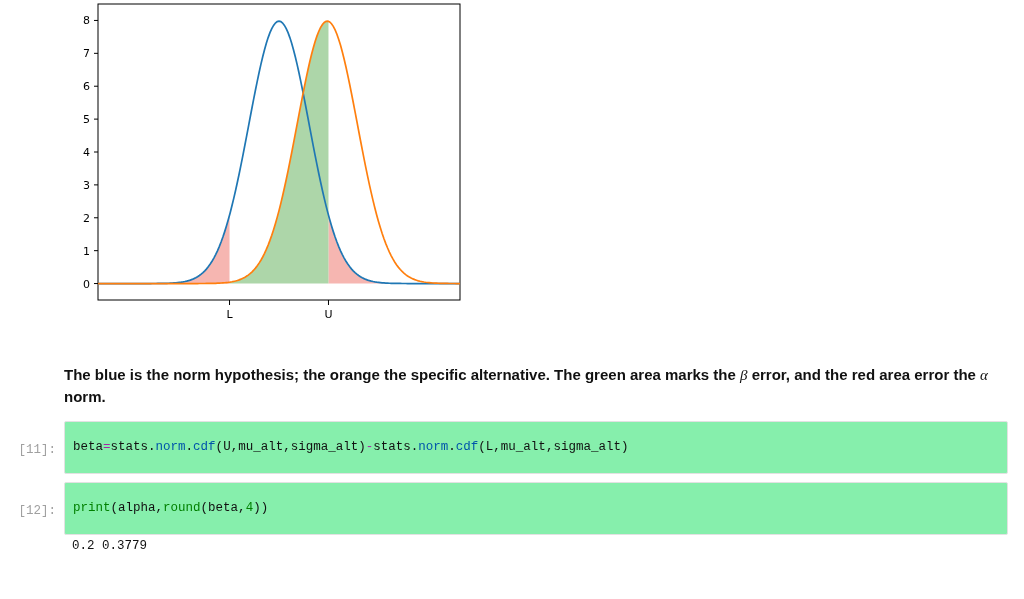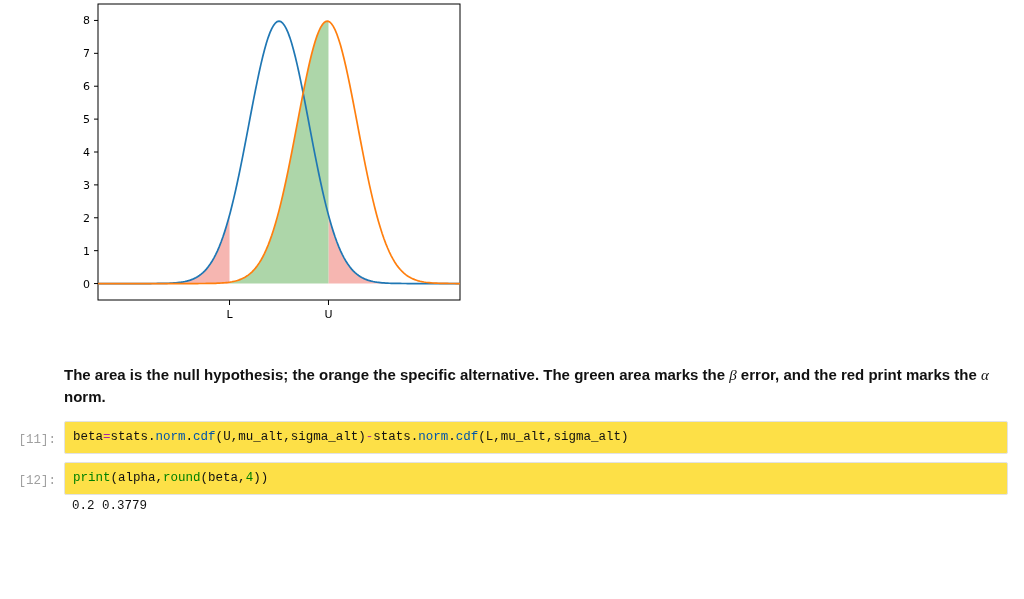--- a/index.html
+++ b/index.html
@@ -56,24 +56,24 @@
     padding: 6px 8px 0 0;
     box-sizing: border-box;
     font-family: SFMono-Regular, Menlo, Consolas, "Liberation Mono", monospace;
     font-size: 12.5px;
     color: #a0a0a0;
     user-select: none;
   }
   .code-input {
     flex: 1;
     margin-right: 16px;
-    background: #fde047;
+    background: #86efac;
     border: 1px solid #e2e2e2;
     border-radius: 2px;
-    padding: 6px 8px;
+    padding: 16px 8px;
     font-family: SFMono-Regular, Menlo, Consolas, "Liberation Mono", monospace;
     font-size: 12.5px;
     line-height: 1.5;
     white-space: pre;
     overflow-x: auto;
     color: #111;
   }
   .out-text {
     margin-left: 64px;
     margin-right: 16px;
@@ -125,21 +125,21 @@
           <text x="26" y="24.444444444444457" text-anchor="end" font-size="11" font-family="DejaVu Sans, Arial" fill="#000">8</text>
           <line x1="165.52666666666664" x2="165.52666666666664" y1="300" y2="305" stroke="#000" stroke-width="1"></line>
           <text x="165.52666666666664" y="318" text-anchor="middle" font-size="11" font-family="DejaVu Sans, Arial" fill="#000">L</text>
           <line x1="264.47333333333336" x2="264.47333333333336" y1="300" y2="305" stroke="#000" stroke-width="1"></line>
           <text x="264.47333333333336" y="318" text-anchor="middle" font-size="11" font-family="DejaVu Sans, Arial" fill="#000">U</text>
         </svg>
     </div>
 
     <div class="explain">
       <p>
-        <span>The area is the null hypothesis; the orange the specific alternative. The green area marks the </span><span class="mathsym">β</span><span> error, and the red print marks the </span><span class="mathsym">α</span><span> norm.</span>
+        <span>The blue is the norm hypothesis; the orange the specific alternative. The green area marks the </span><span class="mathsym">β</span><span> error, and the red area error the </span><span class="mathsym">α</span><span> norm.</span>
       </p>
     </div>
   </div>
 
   <div class="cell">
     <div class="prompt">[11]:</div>
     <div class="code-input" id="code-11"><span class="tok-name">beta</span><span class="tok-op">=</span><span class="tok-name">stats</span><span class="tok-punct">.</span><span class="tok-blue">norm</span><span class="tok-punct">.</span><span class="tok-blue">cdf</span><span class="tok-punct">(</span><span class="tok-name">U</span><span class="tok-punct">,</span><span class="tok-name">mu_alt</span><span class="tok-punct">,</span><span class="tok-name">sigma_alt</span><span class="tok-punct">)</span><span class="tok-op">-</span><span class="tok-name">stats</span><span class="tok-punct">.</span><span class="tok-blue">norm</span><span class="tok-punct">.</span><span class="tok-blue">cdf</span><span class="tok-punct">(</span><span class="tok-name">L</span><span class="tok-punct">,</span><span class="tok-name">mu_alt</span><span class="tok-punct">,</span><span class="tok-name">sigma_alt</span><span class="tok-punct">)</span></div>
   </div>
 
   <div class="cell">

